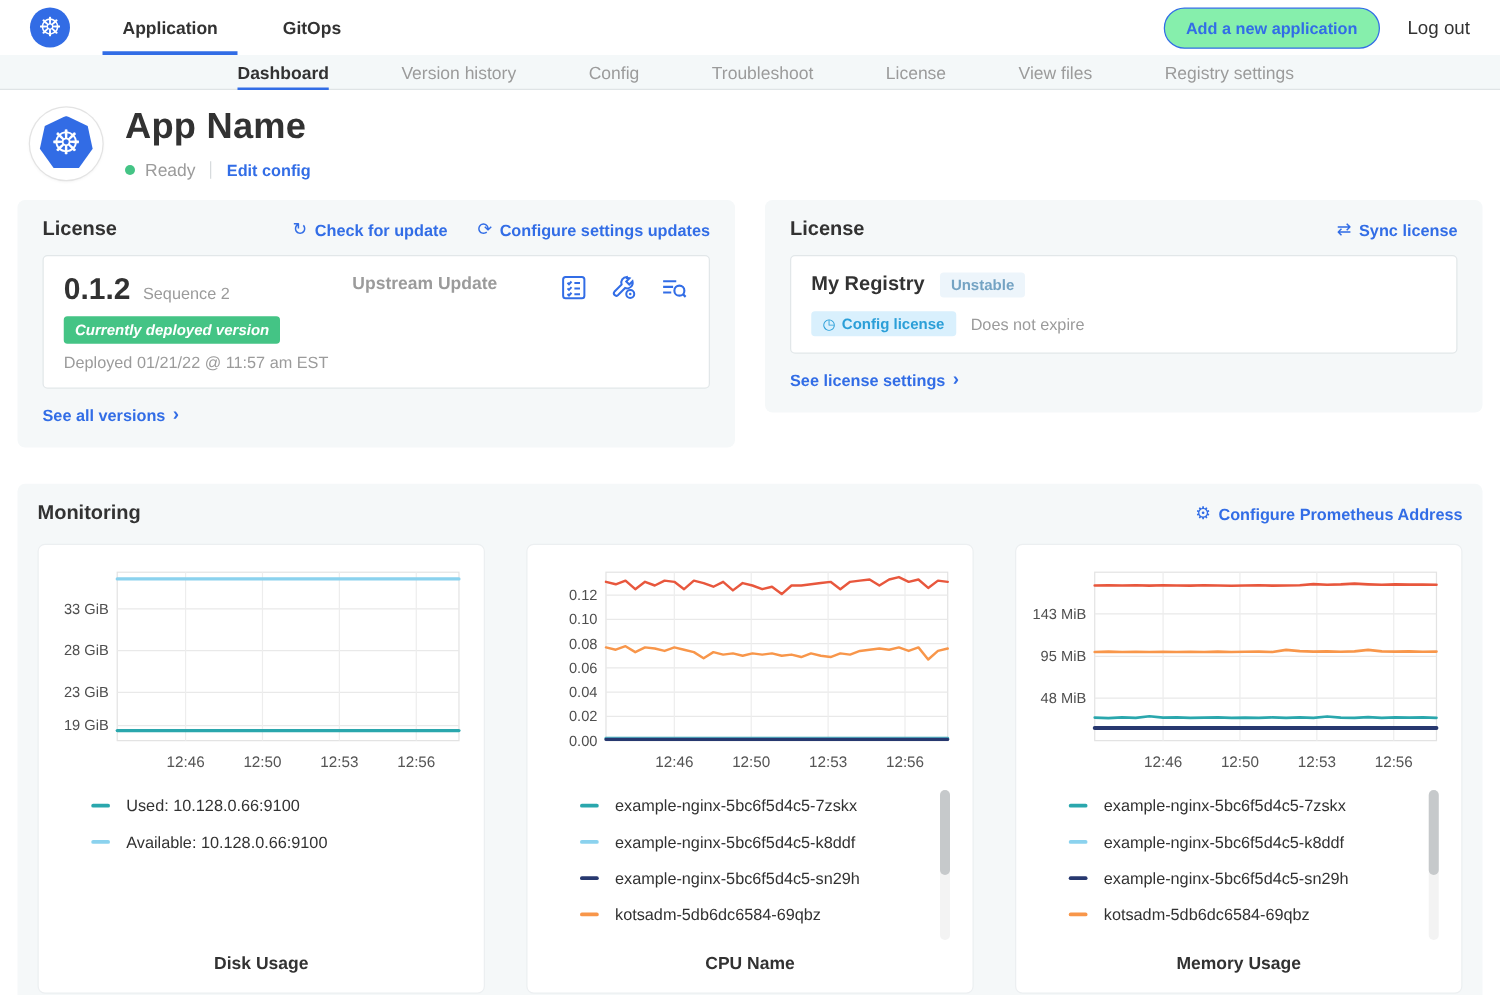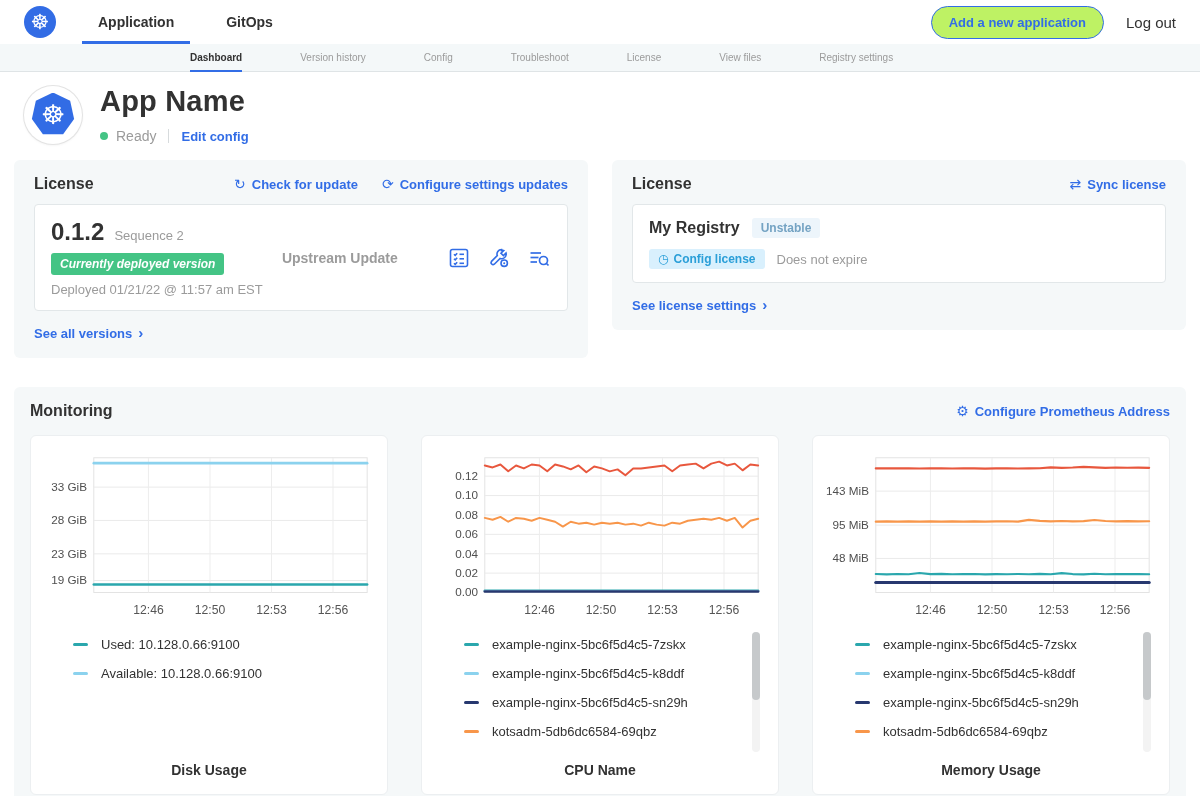--- a/index.html
+++ b/index.html
@@ -12,27 +12,27 @@
   
   .topnav { display:flex; align-items:center; height:44px; padding:0 24px; background:#fff; position:relative; }
   .k8s-logo { width:32px; height:32px; border-radius:50%; background:#326ce5; color:#fff;
     display:flex; align-items:center; justify-content:center; font-size:21px; line-height:1;
     font-family:"DejaVu Sans", sans-serif; flex:0 0 auto; }
   .topnav-tabs { display:flex; height:44px; margin-left:36px; }
   .topnav-tab { position:relative; display:flex; align-items:center; padding:0 6px; margin-right:40px;
     font-size:14px; font-weight:bold; color:#323232; cursor:pointer; }
   .topnav-tab.active::after { content:""; position:absolute; left:-10px; right:-10px; bottom:0; height:3px; background:#326de6; }
   .topnav-right { margin-left:auto; display:flex; align-items:center; gap:22px; }
-  .add-app-btn { border:1px solid #326de6; background:#bef264; color:#326de6; font-weight:bold; font-size:13px;
+  .add-app-btn { border:1px solid #326de6; background:#86efac; color:#326de6; font-weight:bold; font-size:13px;
     padding:8px 17px; border-radius:18px; cursor:pointer; font-family:inherit; }
   .logout { font-size:15px; color:#323232; cursor:pointer; }
   
   .subnav { height:28px; background:#f4f8f9; border-bottom:1px solid #dfe4e6; display:flex; align-items:stretch;
     padding-left:190px; }
-  .subnav-tab { position:relative; display:flex; align-items:center; font-size:10px; color:#9b9b9b;
+  .subnav-tab { position:relative; display:flex; align-items:center; font-size:14px; color:#9b9b9b;
     margin-right:58px; cursor:pointer; white-space:nowrap; }
   .subnav-tab.active { color:#323232; font-weight:bold; }
   .subnav-tab.active::after { content:""; position:absolute; left:0; right:0; bottom:-1px; height:2px; background:#326de6; }
   
   .app-header { display:flex; align-items:center; gap:18px; padding:13px 24px 10px; }
   .app-icon-ring { width:58px; height:58px; border-radius:50%; background:#fff; box-shadow:0 0 0 1px #e3e3e3, 0 1px 3px rgba(0,0,0,.08);
     display:flex; align-items:center; justify-content:center; }
   .heptagon { width:44px; height:44px; background:#326ce5; display:flex; align-items:center; justify-content:center;
     clip-path:polygon(50% 0%, 89% 19%, 98% 60%, 73% 95%, 27% 95%, 2% 60%, 11% 19%);
     color:#fff; font-size:27px; line-height:1; font-family:"DejaVu Sans", sans-serif; }
@@ -44,21 +44,21 @@
   .blue-link { color:#326de6; font-size:13px; font-weight:bold; display:inline-flex; align-items:center; gap:6px; cursor:pointer; white-space:nowrap; }
   .blue-link .glyph { font-family:"DejaVu Sans", sans-serif; font-weight:normal; font-size:14px; line-height:1; }
   .chev { font-size:15px; font-weight:bold; line-height:1; position:relative; top:-1px; }
   
   .cards-row { display:flex; gap:24px; padding:6px 14px 0; align-items:flex-start; }
   .panel { background:#f5f8f9; border-radius:6px; padding:15px 20px 16px; flex:1; }
   .panel-header { display:flex; justify-content:space-between; align-items:center; }
   .panel-title { font-size:16px; font-weight:bold; color:#323232; }
   .panel-links { display:flex; gap:24px; align-items:center; }
   .white-box { background:#fff; border:1px solid #e2e7e9; border-radius:4px; margin-top:11px; padding:13px 16px; }
-  .version-box { display:flex; align-items:center; justify-content:space-between; }
+  .version-box { display:flex; align-items:flex-start; justify-content:space-between; }
   .vnum-row { display:flex; align-items:baseline; gap:10px; }
   .vnum { font-size:24px; font-weight:bold; color:#323232; }
   .vseq { font-size:13px; color:#9b9b9b; }
   .deployed-badge { display:inline-block; background:#44c485; color:#fff; font-size:12px; font-weight:bold;
     padding:4px 9px; border-radius:3px; margin:7px 0 7px;font-style:italic; }
   .deployed-at { font-size:13px; color:#9b9b9b; }
   .upstream { font-size:14px; font-weight:bold; color:#9b9b9b; margin-right:30px; }
   .vicons { display:flex; gap:16px; align-items:center; }
   .vicon { width:24px; height:24px; cursor:pointer; }
   .panel-footer-link { margin-top:13px; }

